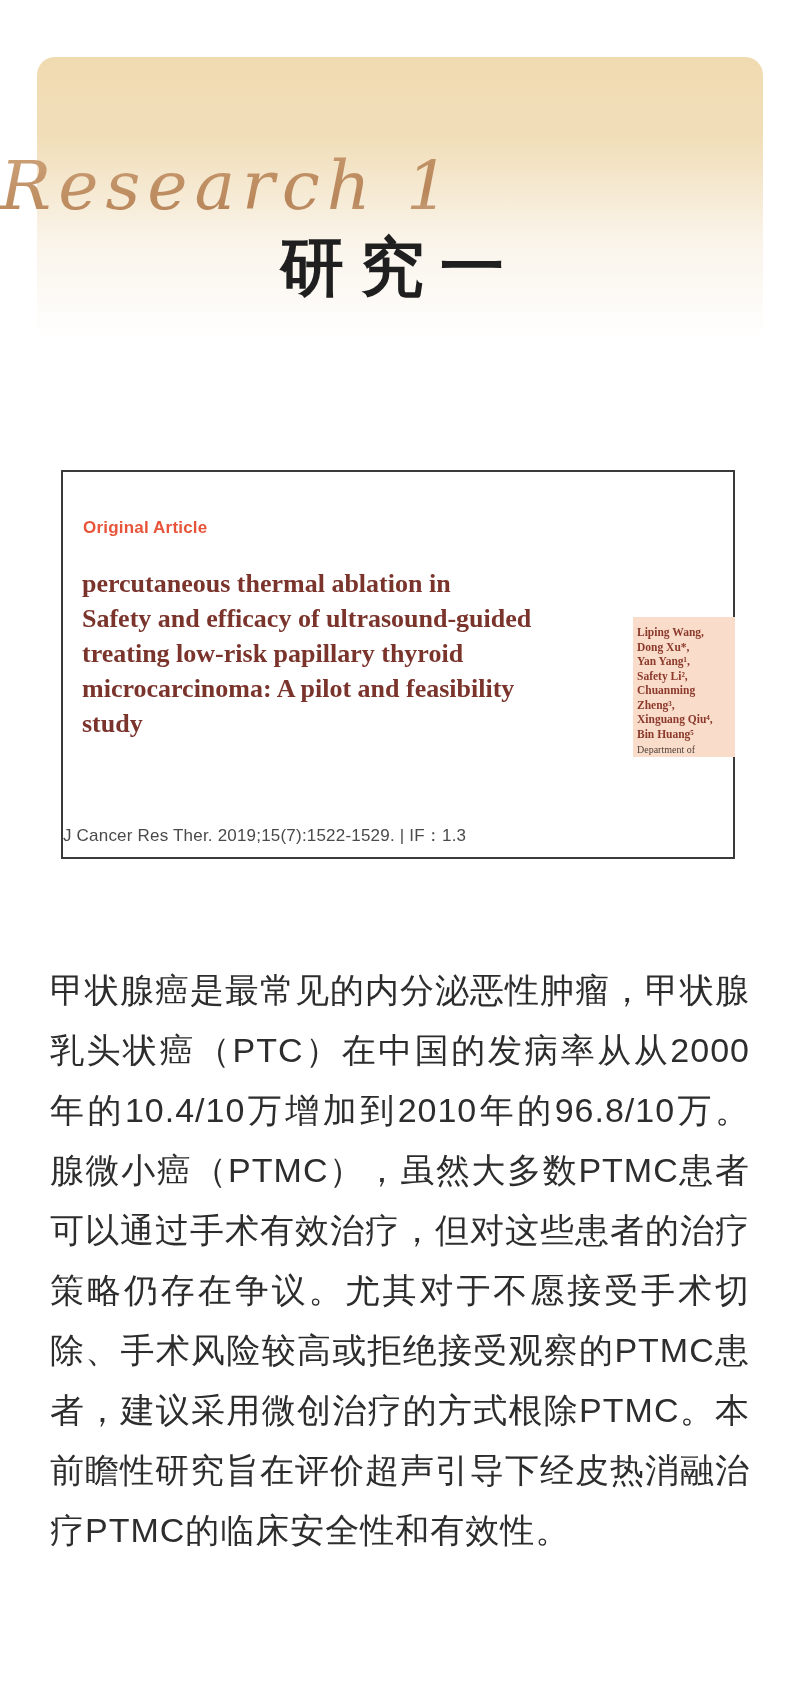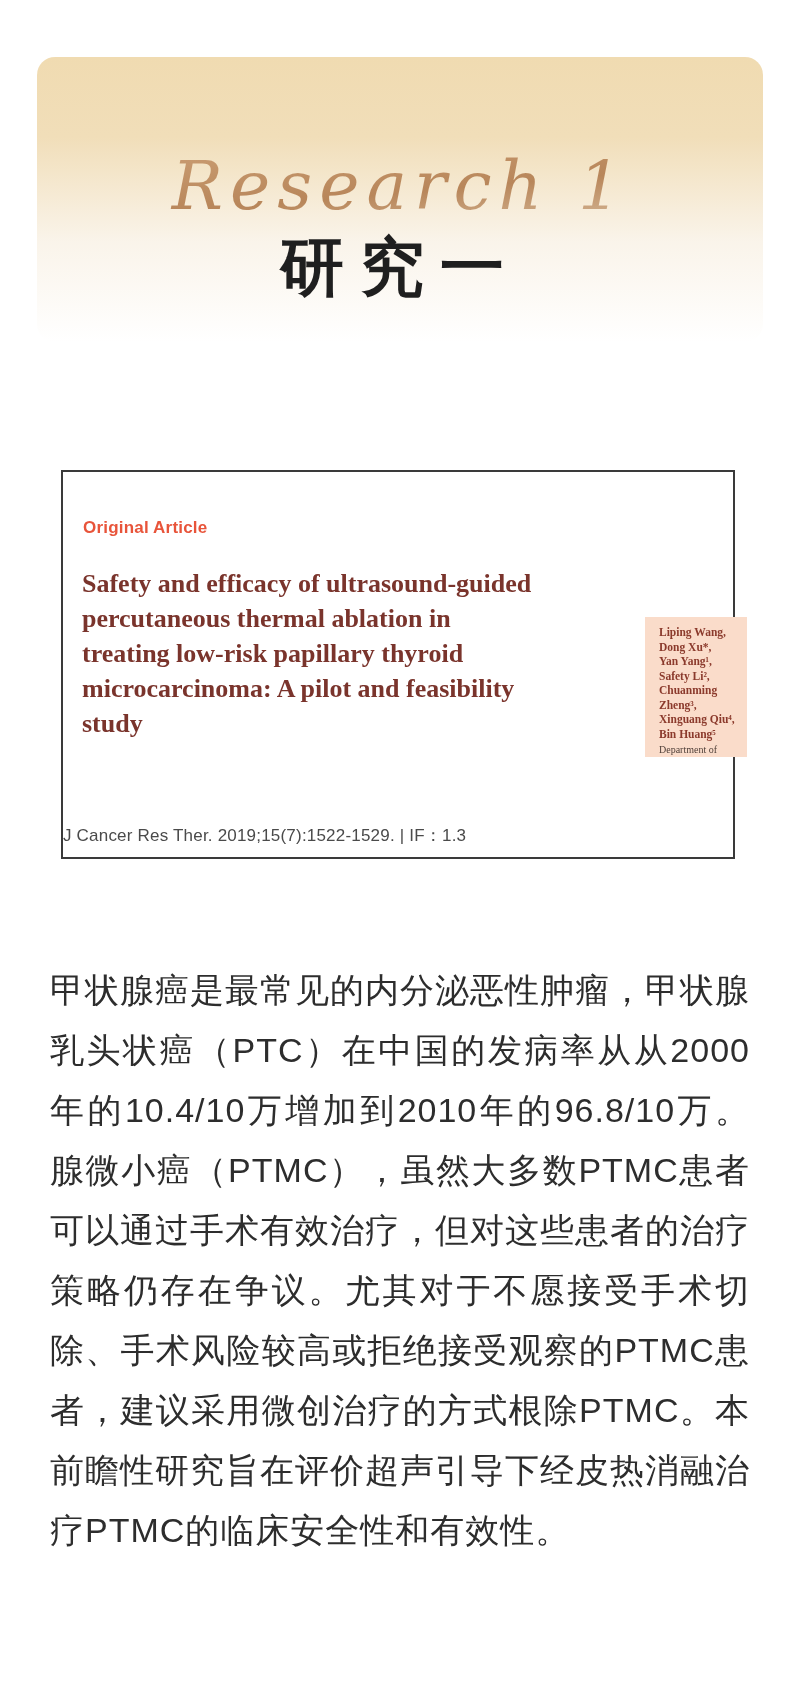--- a/index.html
+++ b/index.html
@@ -17,21 +17,21 @@
     position:absolute; left:37px; top:57px;
     width:726px; height:285px;
     border-radius:18px;
     background:linear-gradient(180deg,
       #f0dbb1 0%, #f1deb9 28%,
       rgba(247,238,223,0.65) 65%,
       rgba(255,255,255,0) 100%);
   }
   .script-title {
     position:absolute; left:0; top:146px; width:800px;
-    text-align:center;
+    text-align:left;
     font-family:"DejaVu Serif", serif;
     font-style:italic; font-weight:400;
     font-size:68px; letter-spacing:7px;
     background:linear-gradient(175deg, #cda177 5%, #b8865a 55%, #dfc8ab 100%);
     -webkit-background-clip:text; background-clip:text;
     color:transparent; -webkit-text-fill-color:transparent;
   }
   .cn-title {
     position:absolute; left:0; top:224px; width:800px;
     text-align:center;
@@ -54,24 +54,24 @@
     letter-spacing:0.2px;
   }
   .paper-title {
     position:absolute; left:19px; top:94px;
     width:560px;
     font-family:"Liberation Serif", "DejaVu Serif", serif;
     font-weight:bold; font-size:26px; line-height:35px;
     color:#7a342c;
   }
   .authors-box {
-    position:absolute; left:582px; top:145px;
+    position:absolute; left:570px; top:145px;
     width:102px; height:140px;
     background:#fadcca;
-    padding:8px 7px 6px 14px;
+    padding:8px 7px 6px 4px;
     font-family:"Liberation Serif", "DejaVu Serif", serif;
     color:#8b3a2c;
   }
   .authors-box .author-line {
     font-size:11.5px; font-weight:bold; line-height:14.5px;
   }
   .authors-box .affiliation {
     margin-top:3px;
     font-size:10px; font-weight:normal; color:#4f3f38;
   }
@@ -103,22 +103,22 @@
   <div class="hero-panel"></div>
 
   <div class="script-title">Research 1</div>
 
   <div class="cn-title">研究一</div>
 
   <div class="paper-card">
     <div class="paper-tag">Original Article</div>
 
     <div class="paper-title">
+      <div>percutaneous thermal ablation in</div>
       <div>Safety and efficacy of ultrasound-guided</div>
-      <div>percutaneous thermal ablation in</div>
       <div>treating low-risk papillary thyroid</div>
       <div>microcarcinoma: A pilot and feasibility</div>
       <div>study</div>
     </div>
 
     <div class="authors-box">
       <div class="author-line">Liping Wang,</div>
       <div class="author-line">Dong Xu*,</div>
       <div class="author-line">Yan Yang¹,</div>
       <div class="author-line">Safety Li²,</div>

